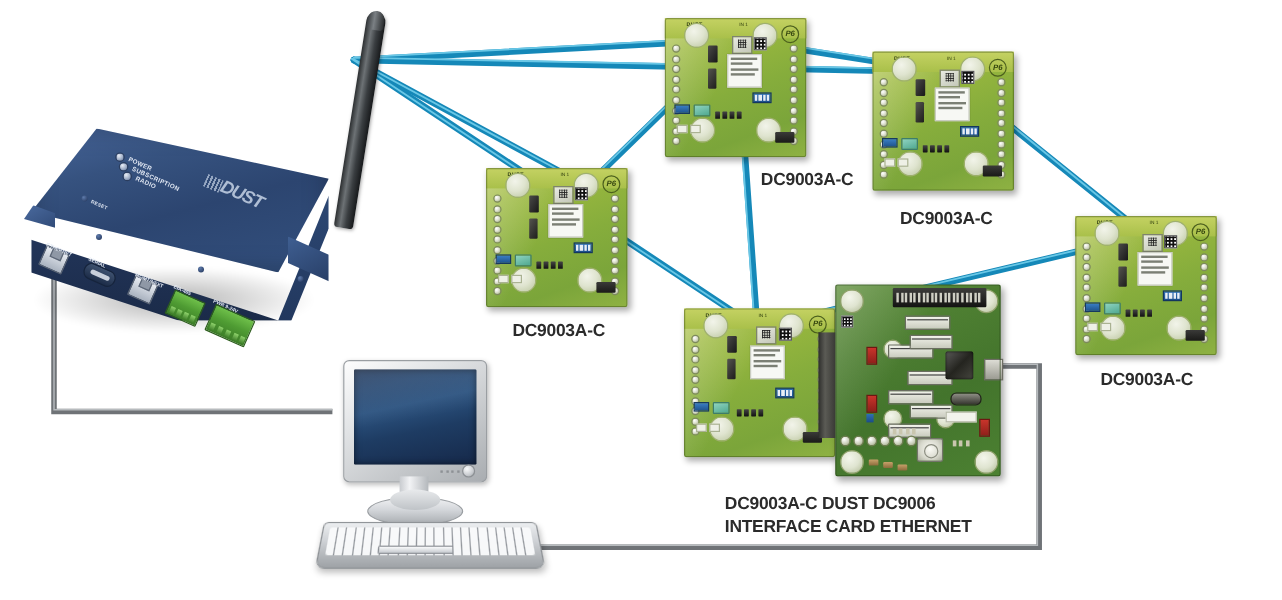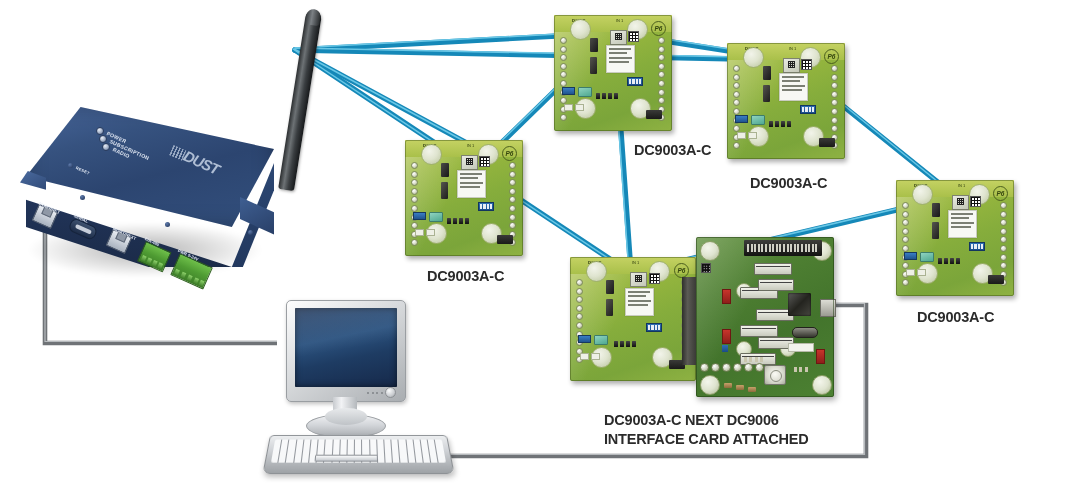--- a/index.html
+++ b/index.html
@@ -898,22 +898,22 @@
         <b></b>
         <b></b>
         <b></b>
       </div>
     <div class="cap" style="left:28px;top:146px;width:8px;height:5px;"></div>
     <div class="cap" style="left:40px;top:148px;width:8px;height:5px;"></div>
     <div class="cap" style="left:52px;top:150px;width:8px;height:5px;"></div>
     <div class="edge"></div>
   </div>
 
-  <div class="lbl two" style="left:604px;top:411px;">DC9003A-C NEXT DC9006</div>
-  <div class="lbl two" style="left:604px;top:430px;">INTERFACE CARD ATTACHED</div>
+  <div class="lbl two" style="left:604px;top:411px;">DC9003A-C DUST DC9006</div>
+  <div class="lbl two" style="left:604px;top:430px;">INTERFACE CARD ETHERNET</div>
 
   <div id="pc">
     <div class="mshadow"></div>
     <div class="bezel">
       <div class="screen"></div>
       <div class="btns">
         <s></s>
           <s></s>
           <s></s>
           <s></s>

